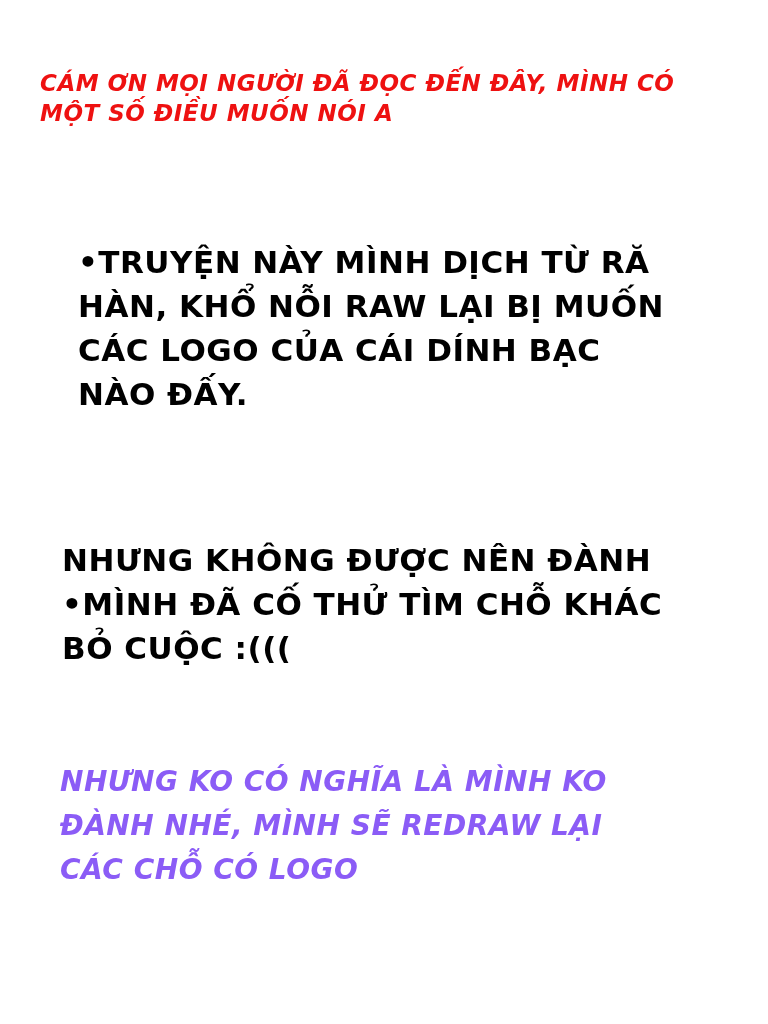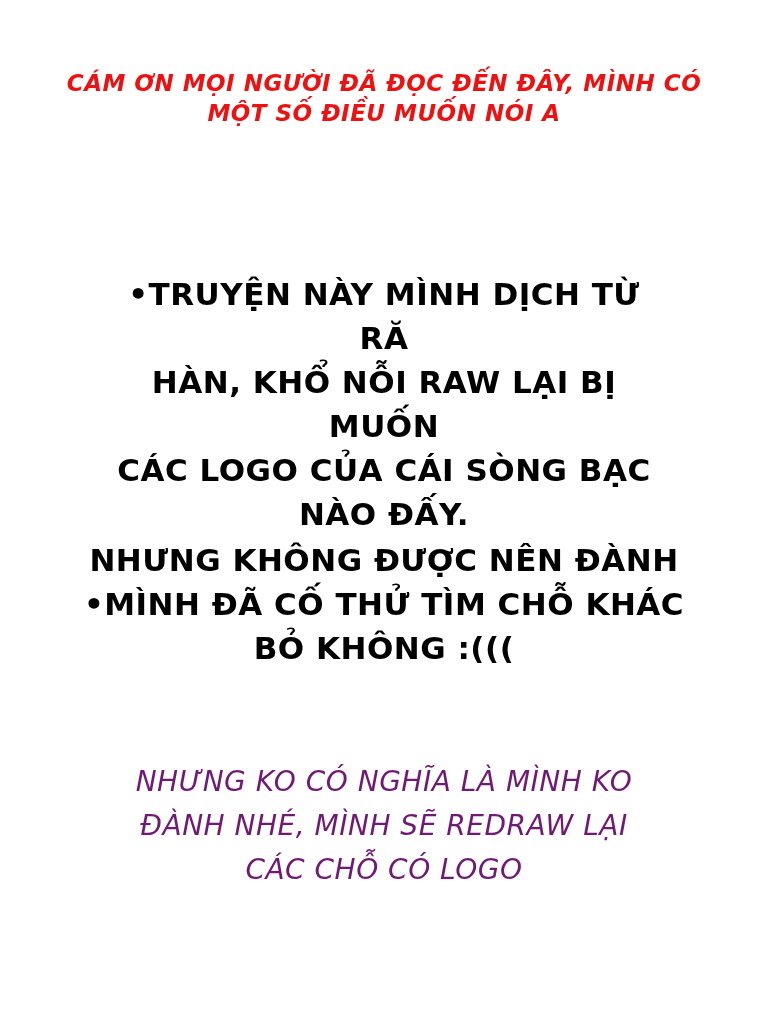--- a/index.html
+++ b/index.html
@@ -16,21 +16,21 @@
   .page {
     position: relative;
     width: 768px;
     height: 1024px;
     background: #ffffff;
   }
   .block {
     position: absolute;
     left: 0;
     width: 768px;
-    text-align: center;
+    text-align: left;
     box-sizing: border-box;
     padding: 0 40px;
   }
   .header-note {
     top: 68px;
     color: #ee1111;
     font-weight: bold;
     font-style: italic;
     font-size: 23px;
     line-height: 30px;
@@ -39,31 +39,30 @@
   }
   .bullet-block {
     color: #000000;
     font-weight: bold;
     font-size: 31px;
     line-height: 44px;
     letter-spacing: 0.5px;
   }
   .bullet-one {
     top: 240px;
-    padding: 0 114px;
-    margin-top: 32px;
+    padding: 0 78px;
   }
   .bullet-two {
     top: 538px;
     padding: 0 62px;
   }
   .closing {
     top: 760px;
-    color: #701a75;
-    font-weight: normal;
+    color: #8b5cf6;
+    font-weight: bold;
     font-style: italic;
     font-size: 28px;
     line-height: 44px;
     letter-spacing: 0.5px;
     padding: 0 60px;
   }
   .line {
     display: block;
   }
 </style>
@@ -73,28 +72,28 @@
 <div class="page">
 
   <div class="block header-note">
     <span class="line">CÁM ƠN MỌI NGƯỜI ĐÃ ĐỌC ĐẾN ĐÂY, MÌNH CÓ</span>
     <span class="line">MỘT SỐ ĐIỀU MUỐN NÓI A</span>
   </div>
 
   <div class="block bullet-block bullet-one">
     <span class="line">•TRUYỆN NÀY MÌNH DỊCH TỪ RĂ</span>
     <span class="line">HÀN, KHỔ NỖI RAW LẠI BỊ MUỐN</span>
-    <span class="line">CÁC LOGO CỦA CÁI SÒNG BẠC</span>
+    <span class="line">CÁC LOGO CỦA CÁI DÍNH BẠC</span>
     <span class="line">NÀO ĐẤY.</span>
   </div>
 
   <div class="block bullet-block bullet-two">
     <span class="line">NHƯNG KHÔNG ĐƯỢC NÊN ĐÀNH</span>
     <span class="line">•MÌNH ĐÃ CỐ THỬ TÌM CHỖ KHÁC</span>
-    <span class="line">BỎ KHÔNG :(((</span>
+    <span class="line">BỎ CUỘC :(((</span>
   </div>
 
   <div class="block closing">
     <span class="line">NHƯNG KO CÓ NGHĨA LÀ MÌNH KO</span>
     <span class="line">ĐÀNH NHÉ, MÌNH SẼ REDRAW LẠI</span>
     <span class="line">CÁC CHỖ CÓ LOGO</span>
   </div>
 
 </div>
 

